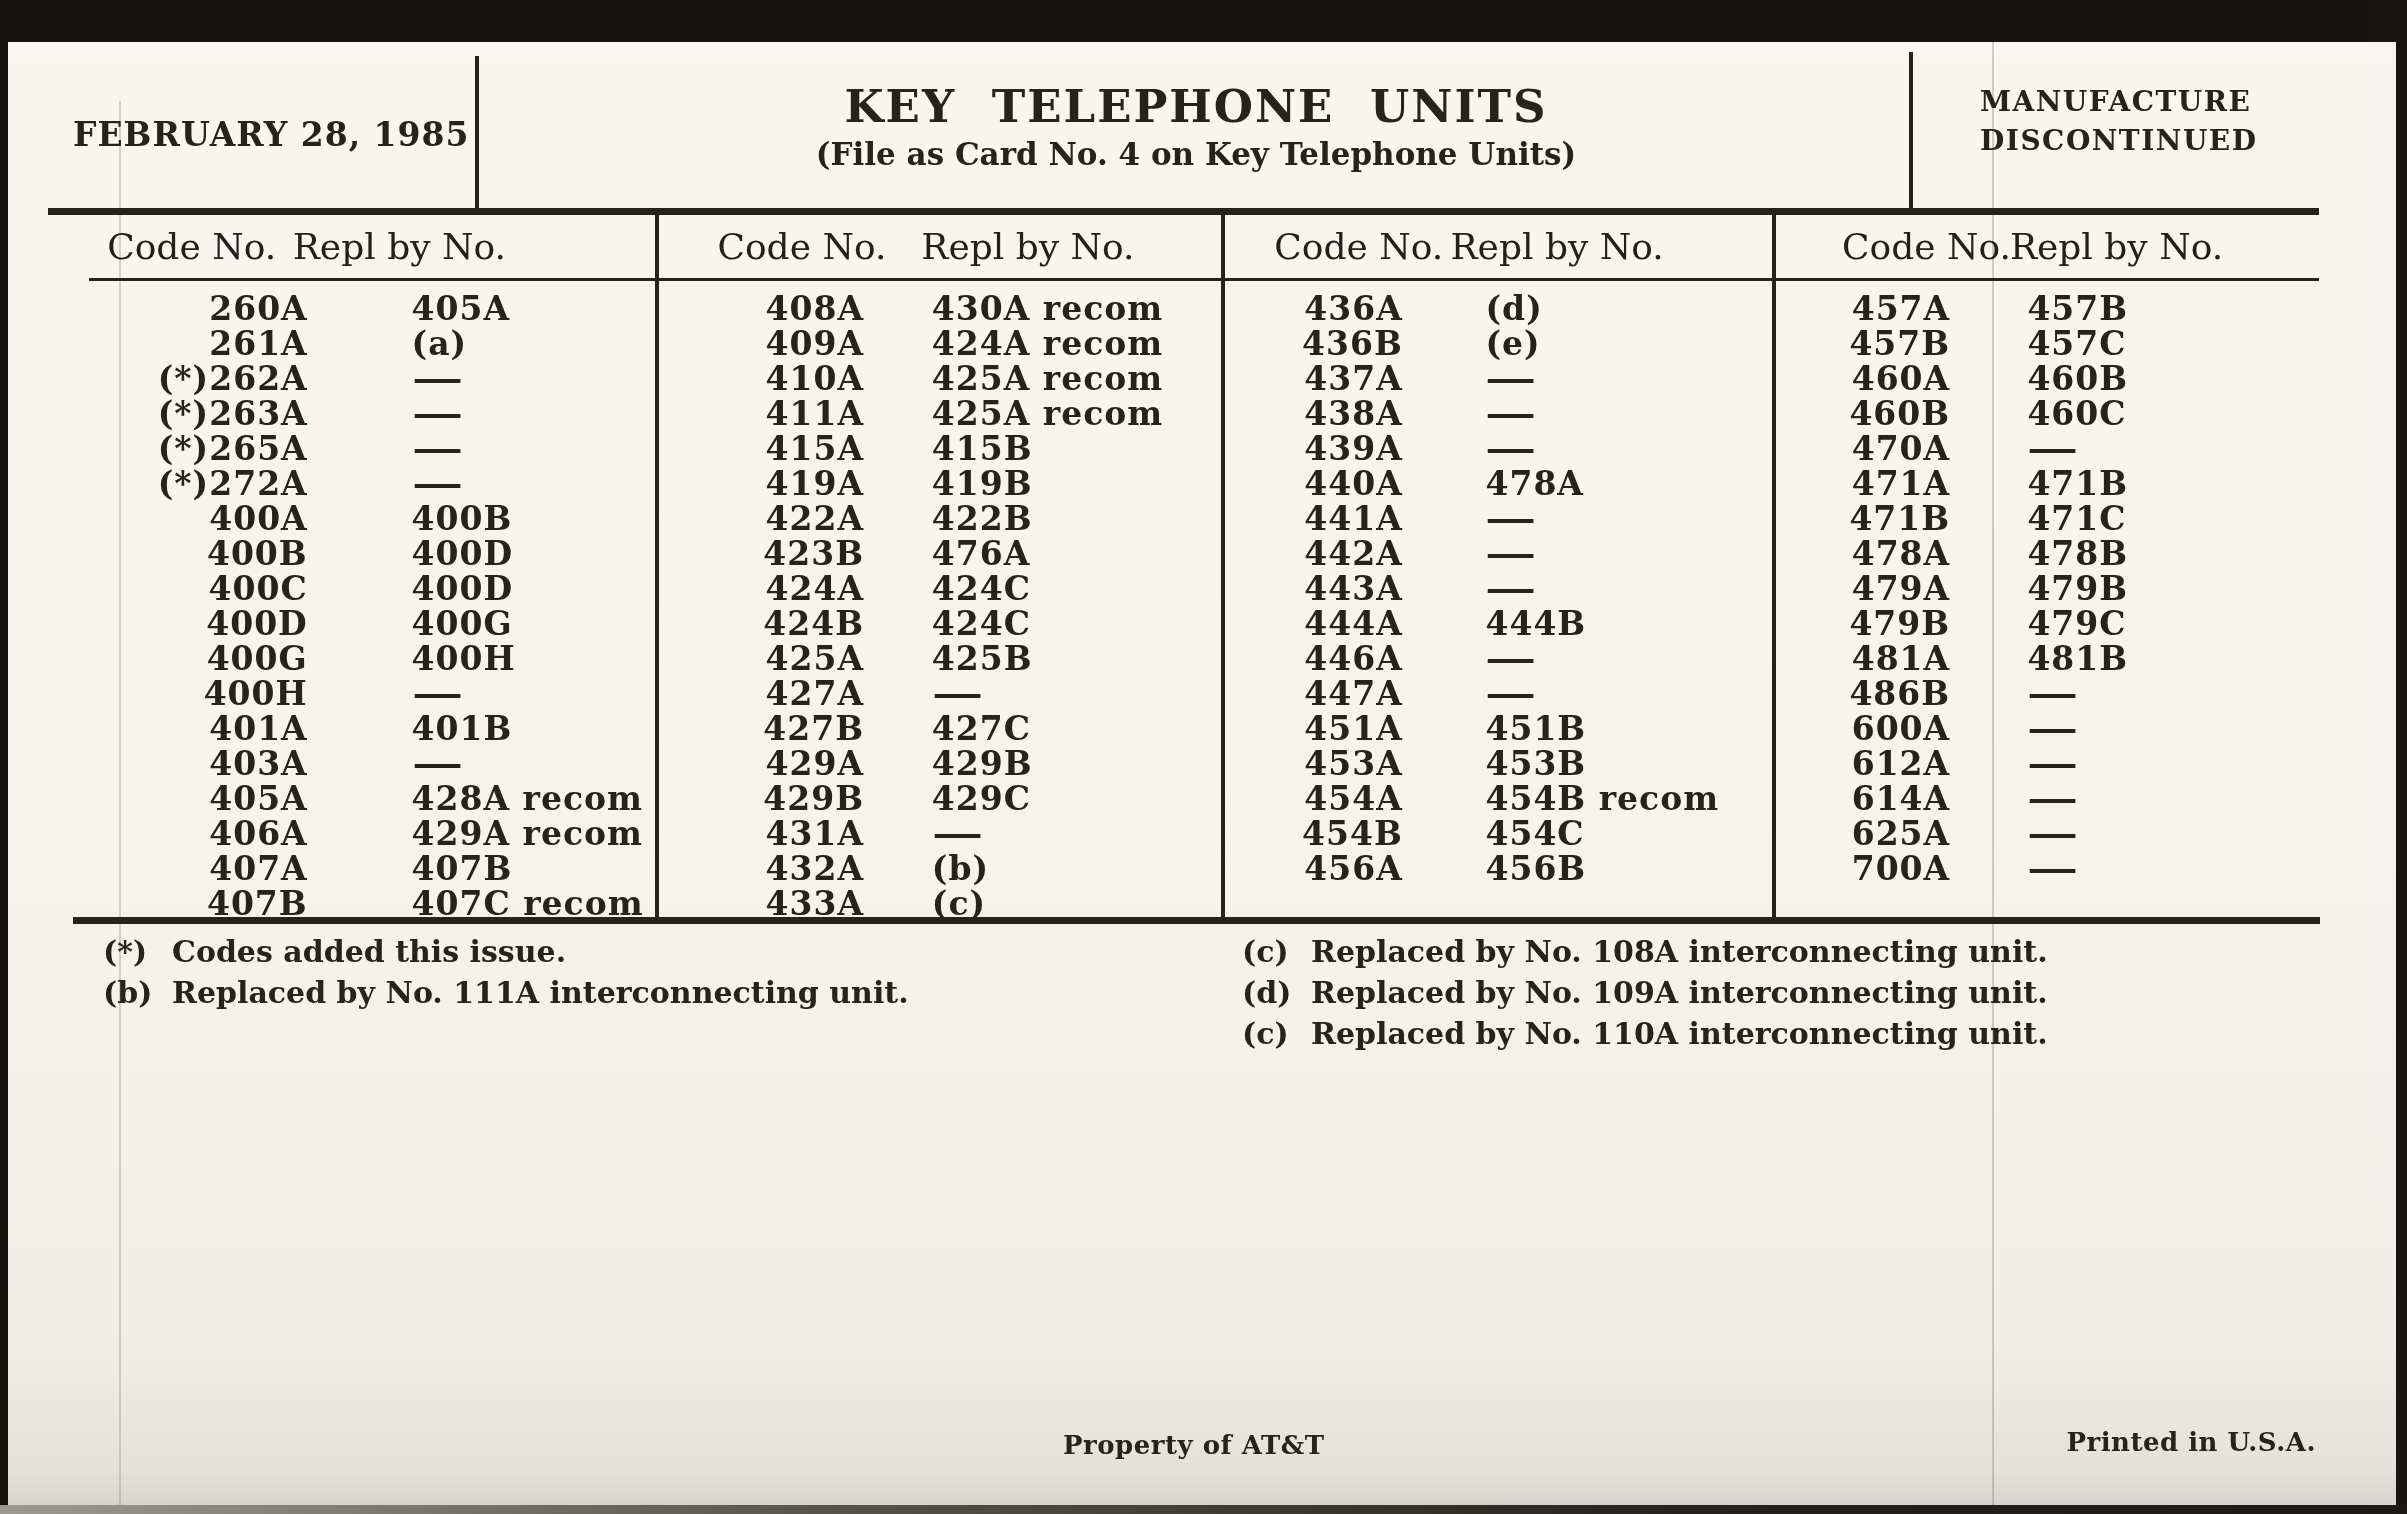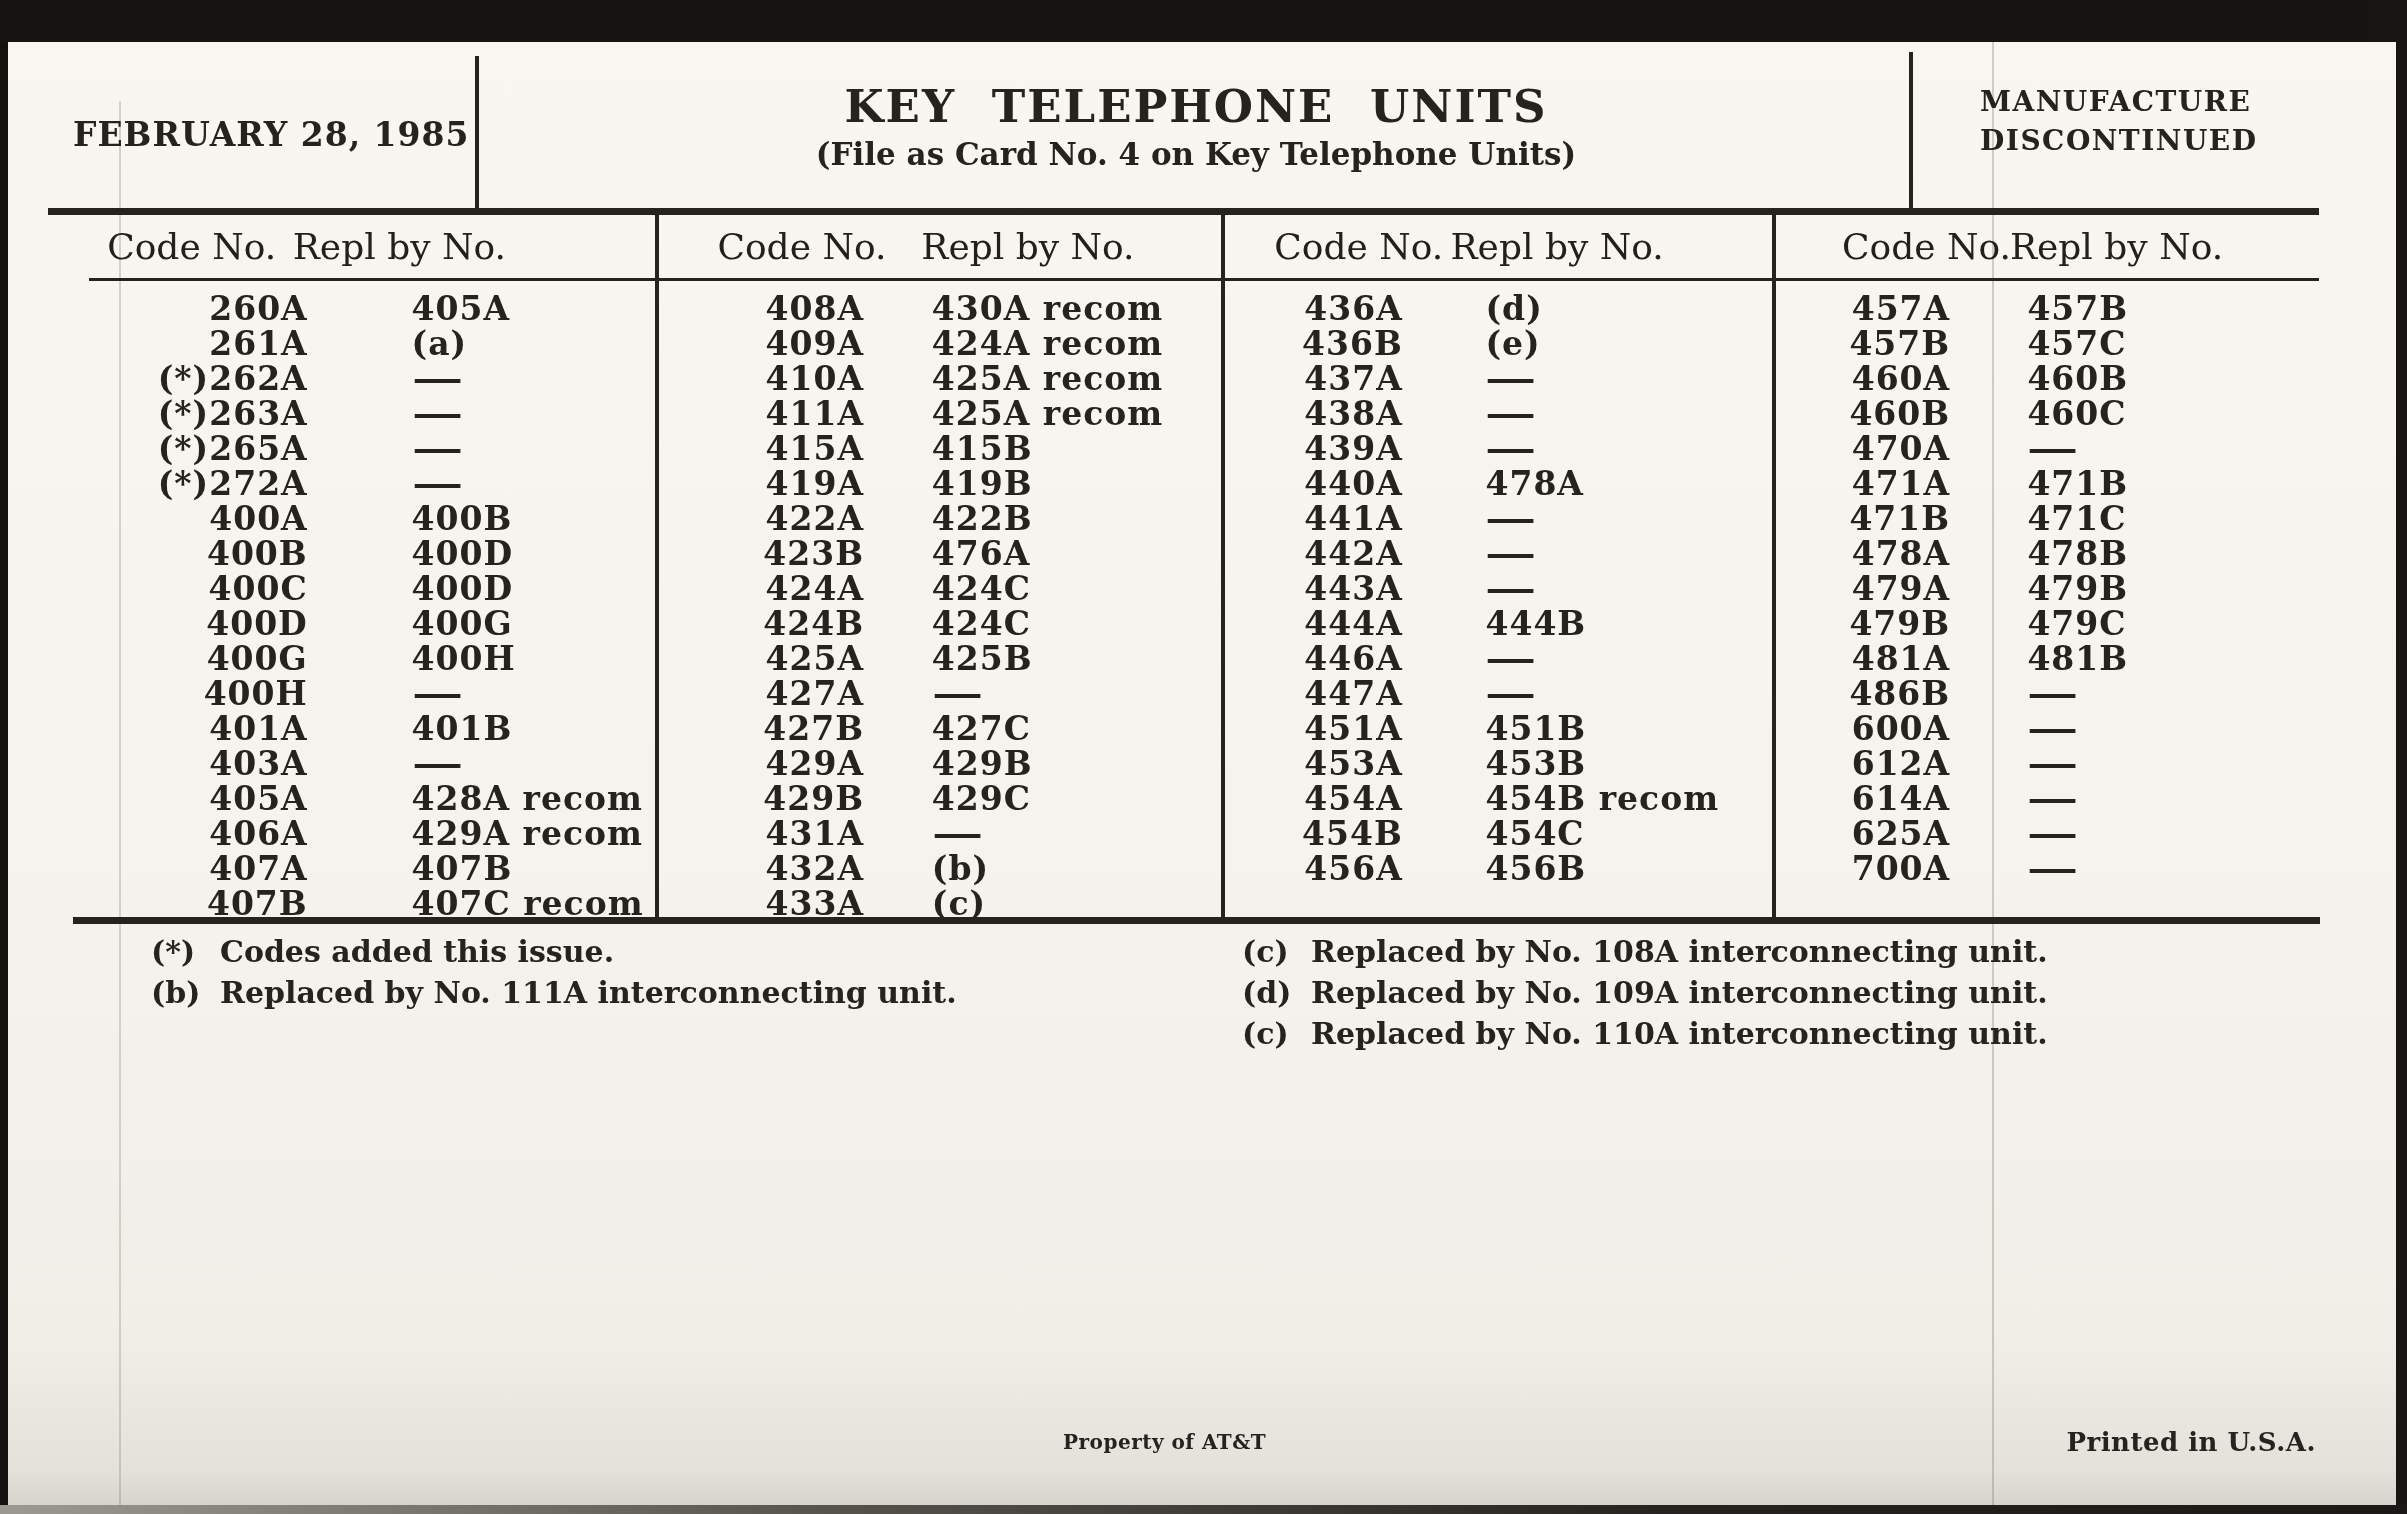--- a/index.html
+++ b/index.html
@@ -42,28 +42,28 @@
   .ghead-code{position:absolute;transform:translateX(-50%);white-space:nowrap;}
   .ghead-repl{position:absolute;transform:translateX(-50%);white-space:nowrap;}
   .grows{position:absolute;top:249px;left:0;right:0;}
   .trow{display:flex;height:35px;line-height:35px;font-size:33px;font-weight:700;letter-spacing:1px;}
   .code-cell{width:var(--codew);text-align:right;white-space:nowrap;}
   .repl-cell{margin-left:var(--gap);white-space:nowrap;}
   .dash{display:inline-block;transform:scaleX(1.55);transform-origin:left center;}
 
   
   .fnblock{position:absolute;top:889px;font-size:30px;font-weight:700;line-height:41px;}
-  .fn-left{left:95px;margin-left:48px;}
+  .fn-left{left:95px;}
   .fn-right{left:1234px;}
   .fnote{white-space:nowrap;}
   .fnlabel{display:inline-block;min-width:61px;}
   .fntext{margin-left:8px;}
 
   
-  .footer-left{position:absolute;left:1055px;top:1388px;font-size:20px;font-weight:700;letter-spacing:0.5px;}
+  .footer-left{position:absolute;left:1055px;top:1388px;font-size:26px;font-weight:700;letter-spacing:0.5px;}
   .footer-right{position:absolute;left:2039px;top:1385px;width:269px;text-align:right;
                 font-size:26px;font-weight:700;letter-spacing:0.5px;}
 </style>
 </head>
 <body>
 
 <div class="page">
   <div class="band-top"></div>
   <div class="band-right"></div>
 

